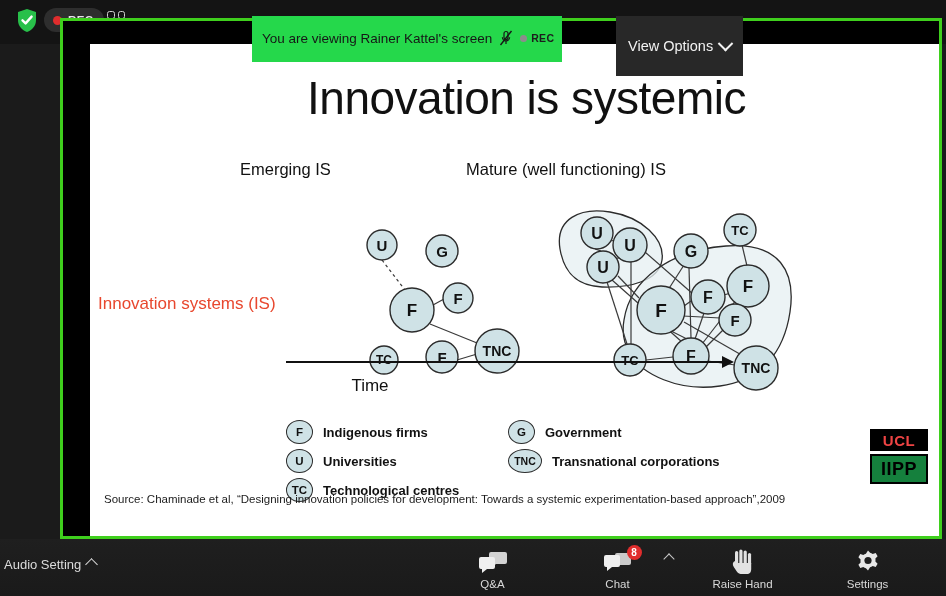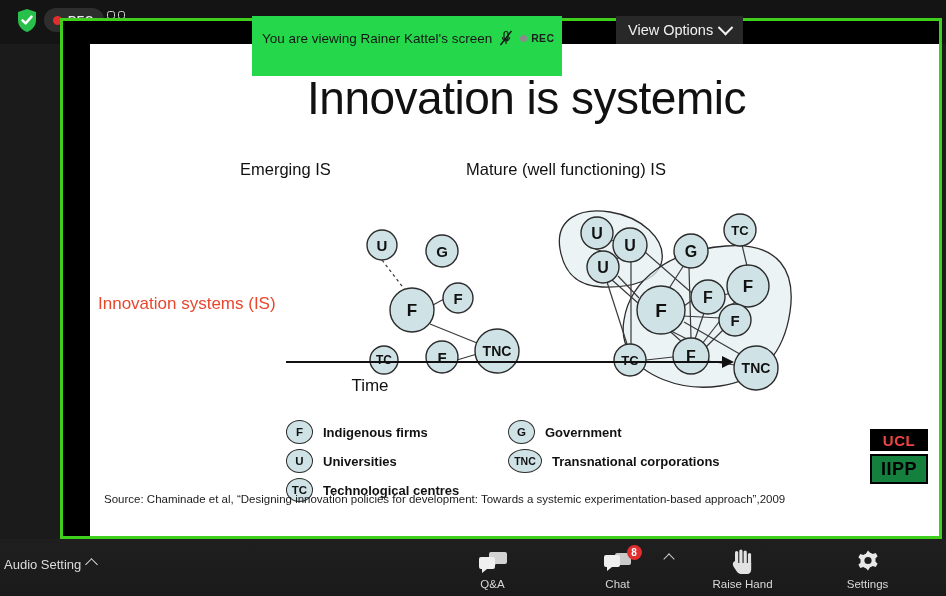--- a/index.html
+++ b/index.html
@@ -28,29 +28,29 @@
   .rec-pill span{color:#e9e9e9;font-size:11.5px;font-weight:bold;letter-spacing:.4px;}
 
   
   .grid-btn{position:absolute;left:104px;top:8px;width:24px;height:24px;
     display:grid;grid-template-columns:1fr 1fr;grid-template-rows:1fr 1fr;
     gap:3px;padding:3px;box-sizing:border-box;cursor:pointer;}
   .grid-btn i{display:block;border:1.6px solid #cfcfcf;border-radius:2.5px;}
 
   
   .viewing-banner{position:absolute;left:252px;top:16px;height:44px;
-    background:#25d84b;display:flex;align-items:center;padding:0 8px 16px 10px;gap:7px;}
+    background:#25d84b;display:flex;align-items:center;padding:0 8px 2px 10px;gap:7px;}
   .viewing-banner .vtext{color:#161616;font-size:13.5px;white-space:nowrap;}
   .mic-muted{width:14px;height:16px;position:relative;flex:none;}
   .rec-badge{display:flex;align-items:center;gap:4px;}
   .rec-badge .d{width:7px;height:7px;border-radius:50%;background:#8c8c8c;}
   .rec-badge .t{color:#1d1d1d;font-size:10.5px;font-weight:bold;letter-spacing:.3px;}
 
   .view-options{position:absolute;left:616px;top:16px;height:28px;background:#282828;
-    display:flex;align-items:center;gap:7px;padding:0 12px;cursor:pointer;}
+    display:flex;align-items:center;gap:7px;padding:16px 12px;cursor:pointer;}
   .view-options span{color:#f2f2f2;font-size:14.5px;}
   .chev{width:9px;height:9px;border-right:2px solid #f2f2f2;border-bottom:2px solid #f2f2f2;
     transform:rotate(45deg) translate(-2px,-2px);}
 
   
   .share-frame{position:absolute;left:60px;top:18px;width:882px;height:521px;
     border:3px solid #3fcf1d;box-sizing:border-box;}
   .share-inner{position:absolute;left:63px;top:21px;width:876px;height:515px;
     background:#000;overflow:hidden;}
 

